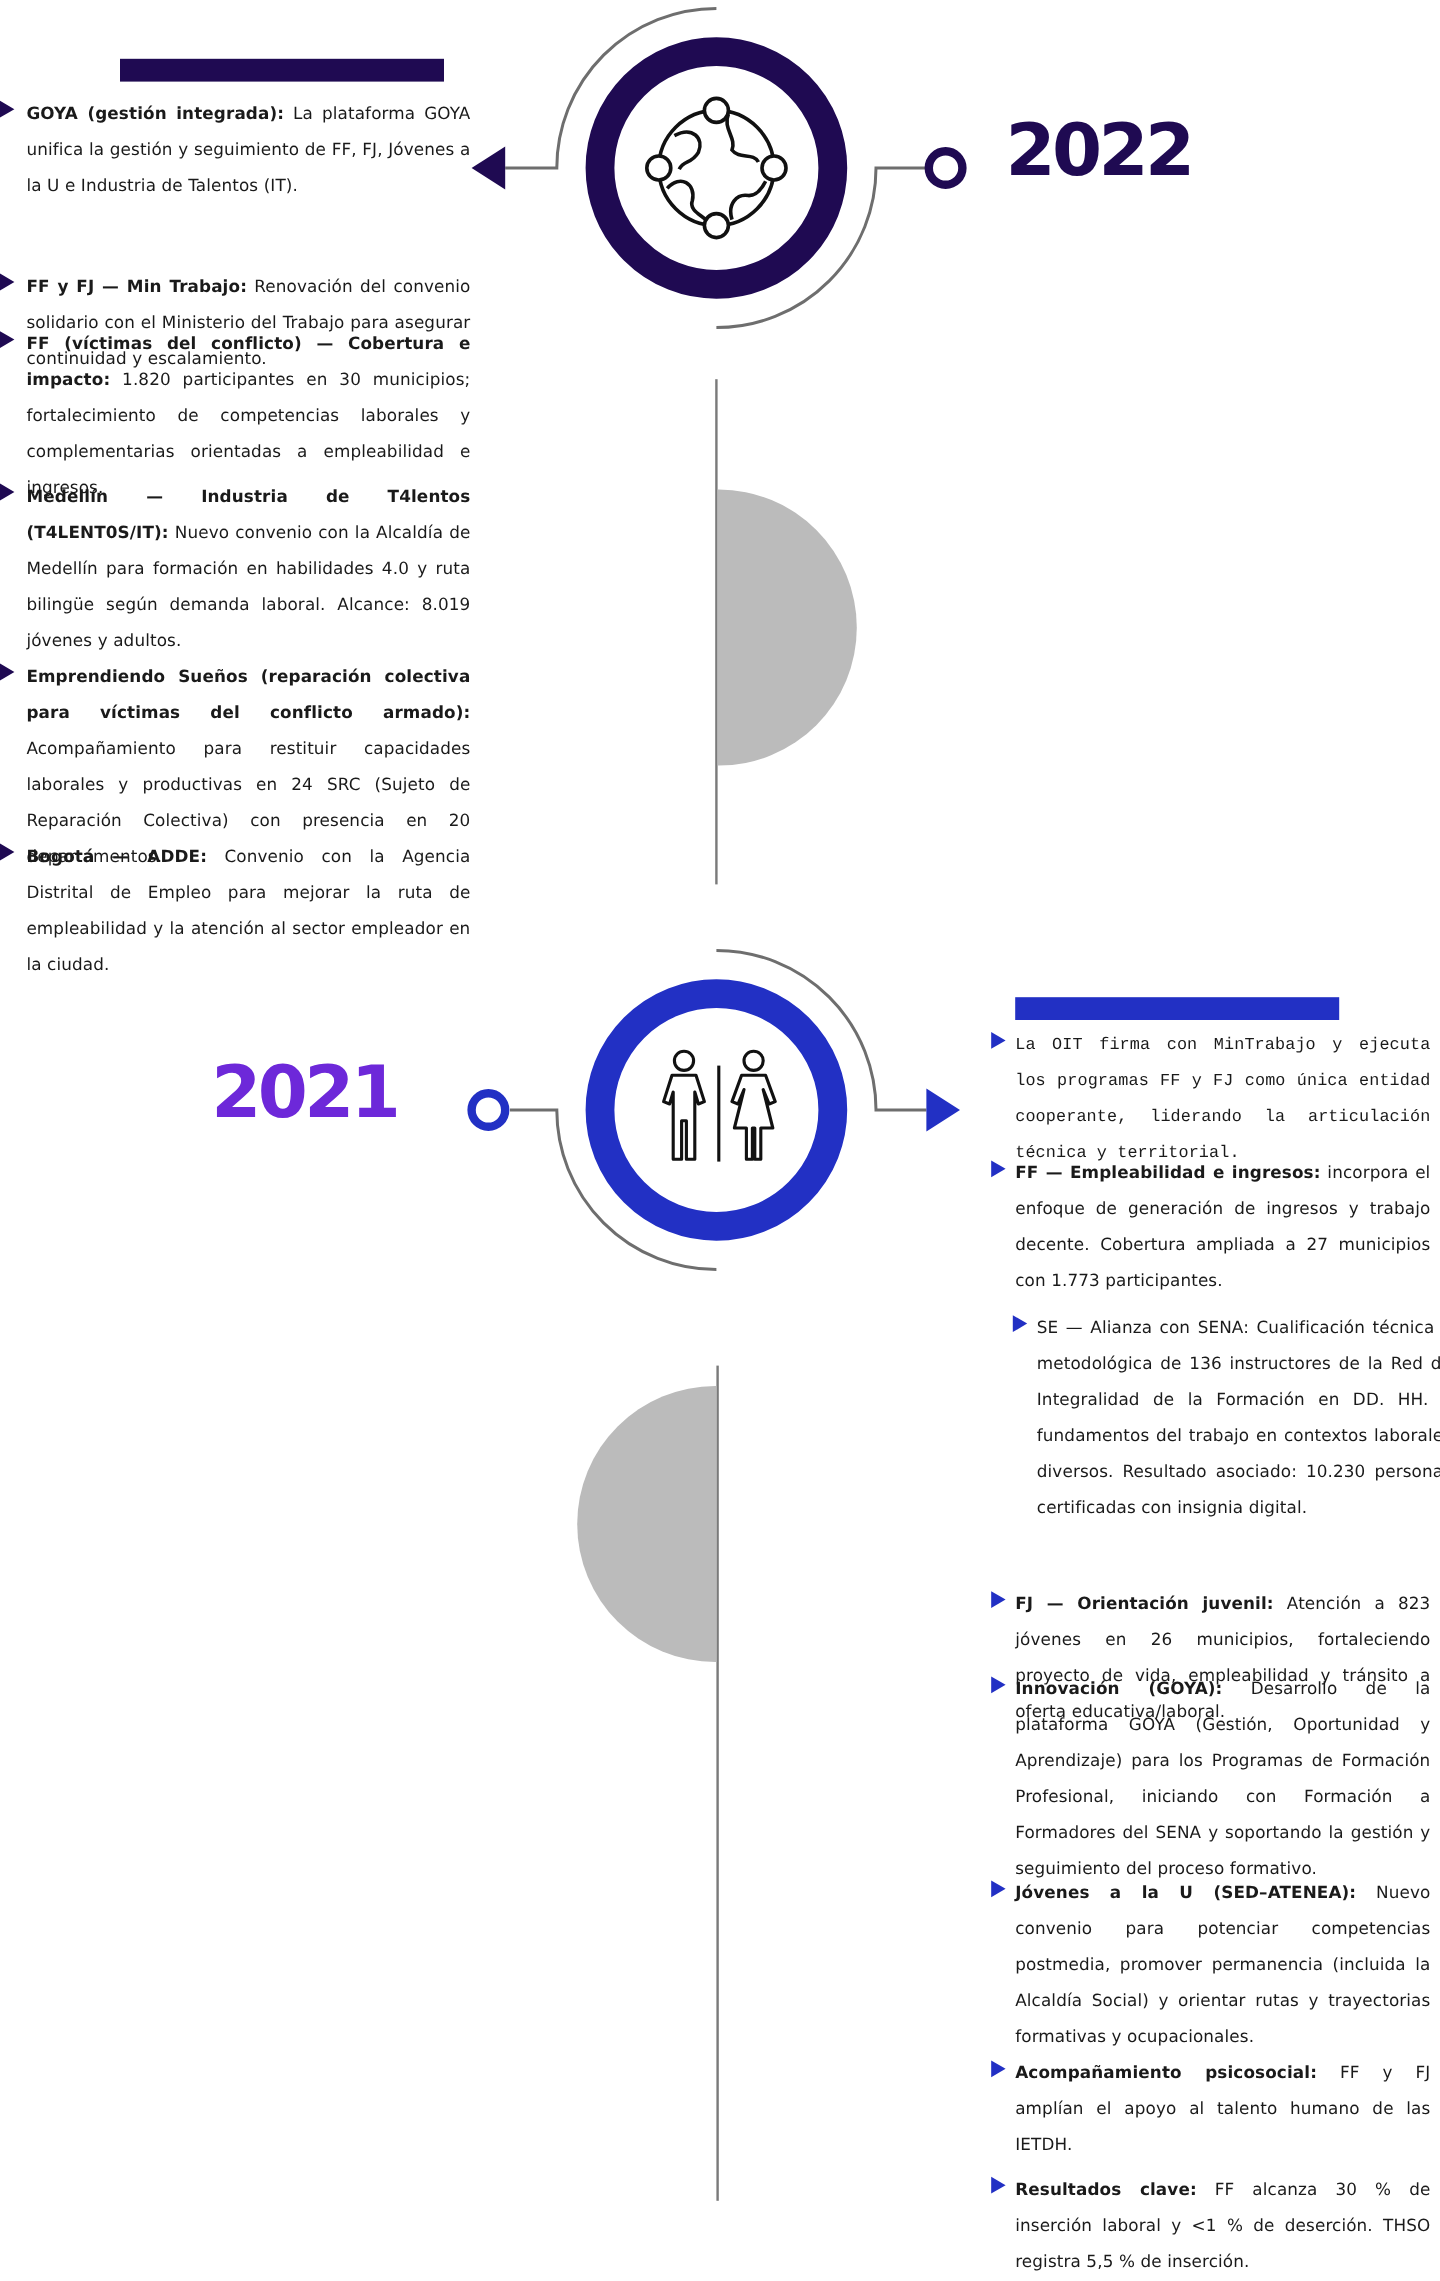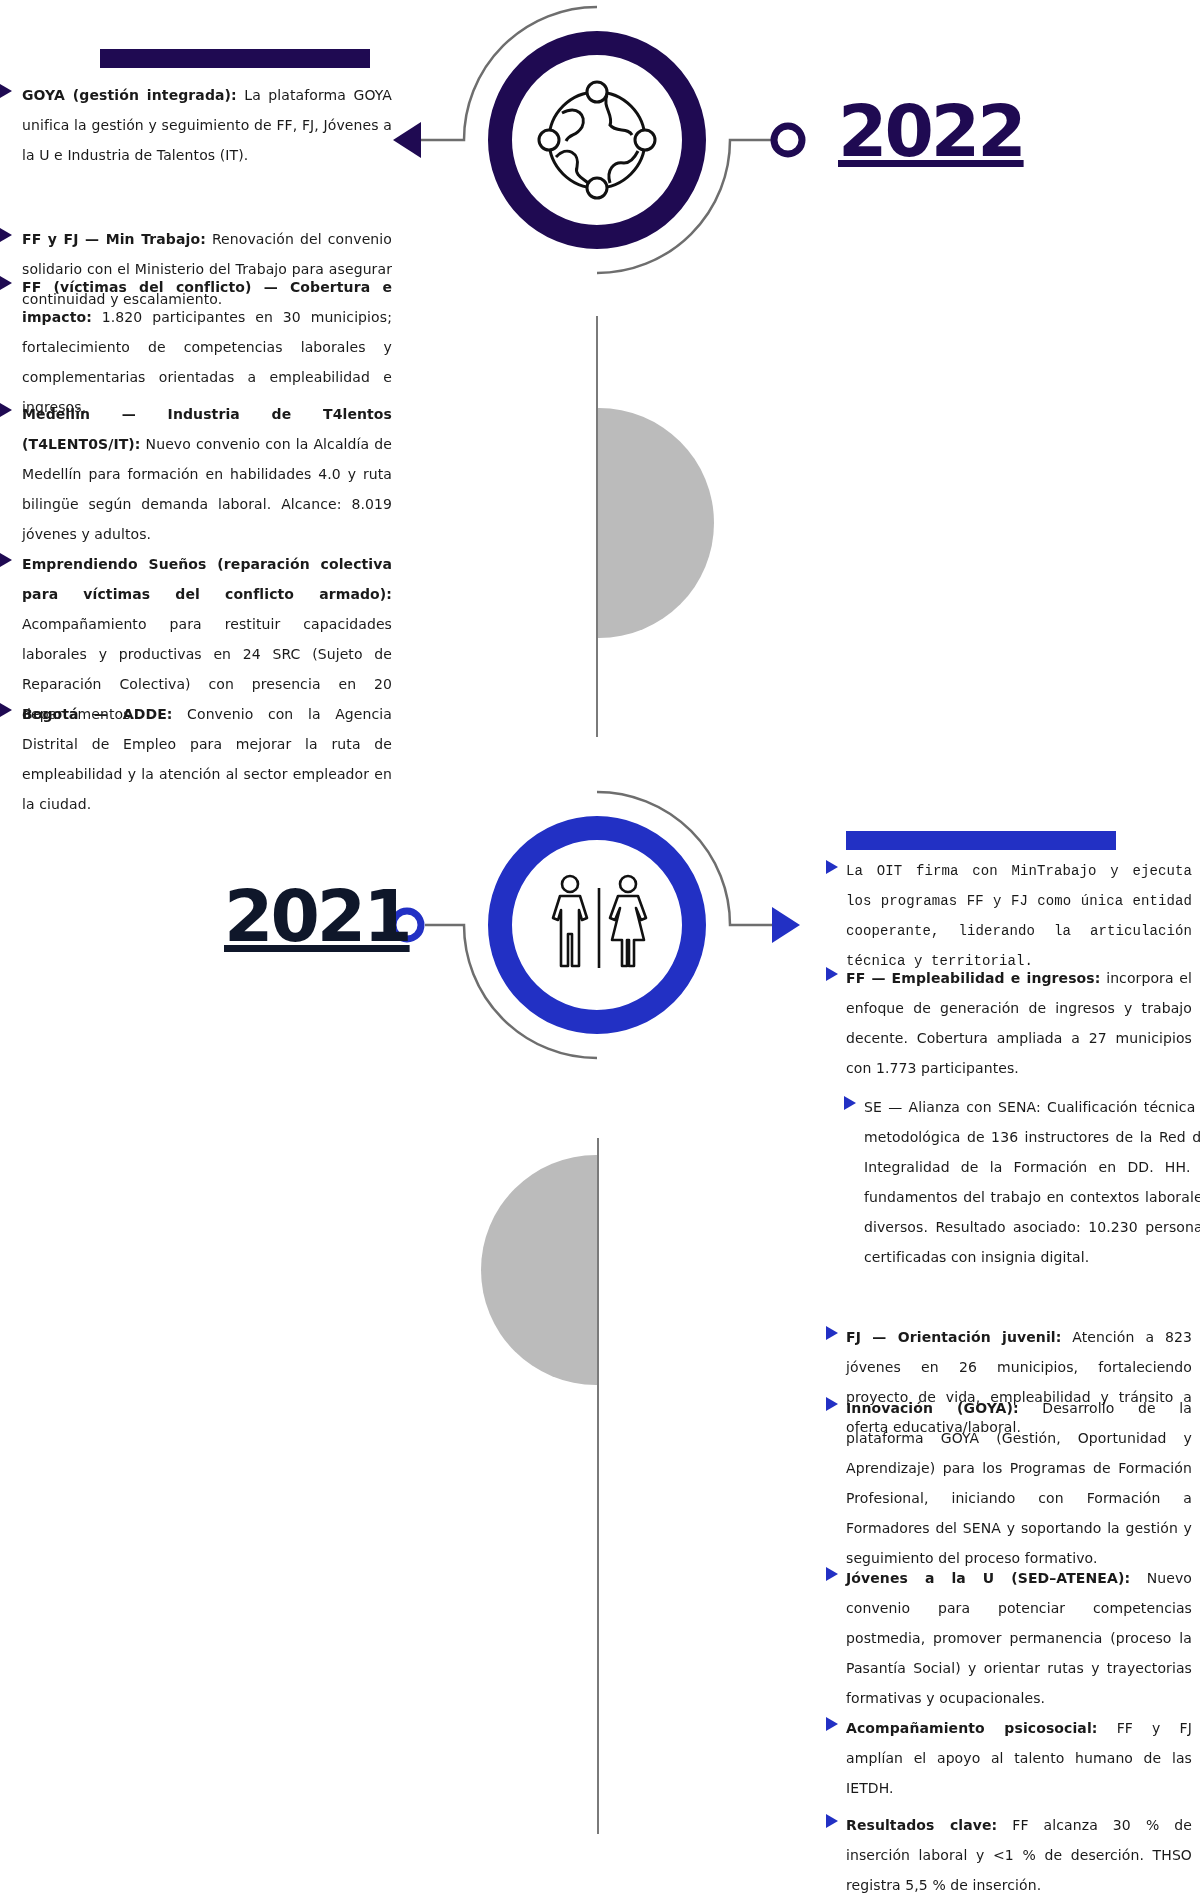--- a/index.html
+++ b/index.html
@@ -7,21 +7,21 @@
          font-family: "DejaVu Sans", "Liberation Sans", sans-serif; color: #1a1a1a; }
   .item { position: absolute; font-size: 14px; line-height: 30px; text-align: justify; letter-spacing: 0.1px; }
   .item .txt { display: block; }
   .item b { font-weight: bold; }
   .bullet { position: absolute; width: 0; height: 0; border-top: 7px solid transparent; border-bottom: 7px solid transparent; }
   .left-col .item { left: 22px; width: 370px; }
   .left-col .bullet { left: 0px; border-left: 12px solid #1f0a52; top: 4px; }
   .left-col .item .bullet { left: -22px; }
   .right-col .item { left: 846px; width: 346px; }
   .right-col .item .bullet { left: -20px; top: 4px; border-left: 12px solid #2230c4; }
-  .year { position: absolute; font-family: "DejaVu Sans", "Liberation Sans", sans-serif; font-weight: bold; font-size: 71px; line-height: 1; letter-spacing: -3px; text-decoration: underline; }
+  .year { position: absolute; font-family: "DejaVu Sans", "Liberation Sans", sans-serif; font-weight: bold; font-size: 60px; line-height: 1; letter-spacing: -3px; }
   .bar { position: absolute; }
   svg { position: absolute; overflow: visible; }
 </style>
 </head>
 <body>
 
 <div>
 
   <div class="bar" style="left:100px; top:49px; width:270px; height:19px; background:#1f0a52;"></div>
 
@@ -117,21 +117,21 @@
 
       <circle cx="78" cy="10" r="8"></circle>
       <path d="M68 22 L88 22 L96 44 L91 46 L86 34 L94 66 L84 66 L84 92 L79 92 L79 66 L77 66 L77 92 L72 92 L72 66 L62 66 L70 34 L65 46 L60 44 Z"></path>
     </g>
   </svg>
 
   <svg width="40" height="40" style="left:387px; top:905px;">
     <circle cx="20" cy="20" r="14" fill="#ffffff" stroke="#2230c4" stroke-width="7"></circle>
   </svg>
 
-  <div class="year" style="left:176px; top:881px; color:#0f172a;margin-left:48px;">2021</div>
+  <div class="year" style="left:176px; top:881px; color:#6d28d9;">2021</div>
 
   <div style="position:absolute; left:597px; top:1138px; width:2px; height:696px; background:#7a7a7a;"></div>
   <div style="position:absolute; left:481px; top:1155px; width:116px; height:230px; background:#bbbbbb; border-radius:115px 0 0 115px;"></div>
 
   <div class="right-col">
     <div class="item" style="top:856px;font-family:Liberation Mono, monospace;">
       <span class="bullet"></span>
       <span class="txt"><span>La OIT firma con MinTrabajo y ejecuta los programas FF y FJ como única entidad cooperante, liderando la articulación técnica y territorial.</span></span>
     </div>
     <div class="item" style="top:963px;">
@@ -145,21 +145,21 @@
     <div class="item" style="top:1322px;">
       <span class="bullet"></span>
       <span class="txt"><b>FJ — Orientación juvenil:</b> <span>Atención a 823 jóvenes en 26 municipios, fortaleciendo proyecto de vida, empleabilidad y tránsito a oferta educativa/laboral.</span></span>
     </div>
     <div class="item" style="top:1393px;">
       <span class="bullet"></span>
       <span class="txt"><b>Innovación (GOYA):</b> <span>Desarrollo de la plataforma GOYA (Gestión, Oportunidad y Aprendizaje) para los Programas de Formación Profesional, iniciando con Formación a Formadores del SENA y soportando la gestión y seguimiento del proceso formativo.</span></span>
     </div>
     <div class="item" style="top:1563px;">
       <span class="bullet"></span>
-      <span class="txt"><b>Jóvenes a la U (SED–ATENEA):</b> <span>Nuevo convenio para potenciar competencias postmedia, promover permanencia (proceso la Pasantía Social) y orientar rutas y trayectorias formativas y ocupacionales.</span></span>
+      <span class="txt"><b>Jóvenes a la U (SED–ATENEA):</b> <span>Nuevo convenio para potenciar competencias postmedia, promover permanencia (incluida la Alcaldía Social) y orientar rutas y trayectorias formativas y ocupacionales.</span></span>
     </div>
     <div class="item" style="top:1713px;">
       <span class="bullet"></span>
       <span class="txt"><b>Acompañamiento psicosocial:</b> <span>FF y FJ amplían el apoyo al talento humano de las IETDH.</span></span>
     </div>
     <div class="item" style="top:1810px;">
       <span class="bullet"></span>
       <span class="txt"><b>Resultados clave:</b> <span>FF alcanza 30 % de inserción laboral y &lt;1 % de deserción. THSO registra 5,5 % de inserción.</span></span>
     </div>
   </div>

